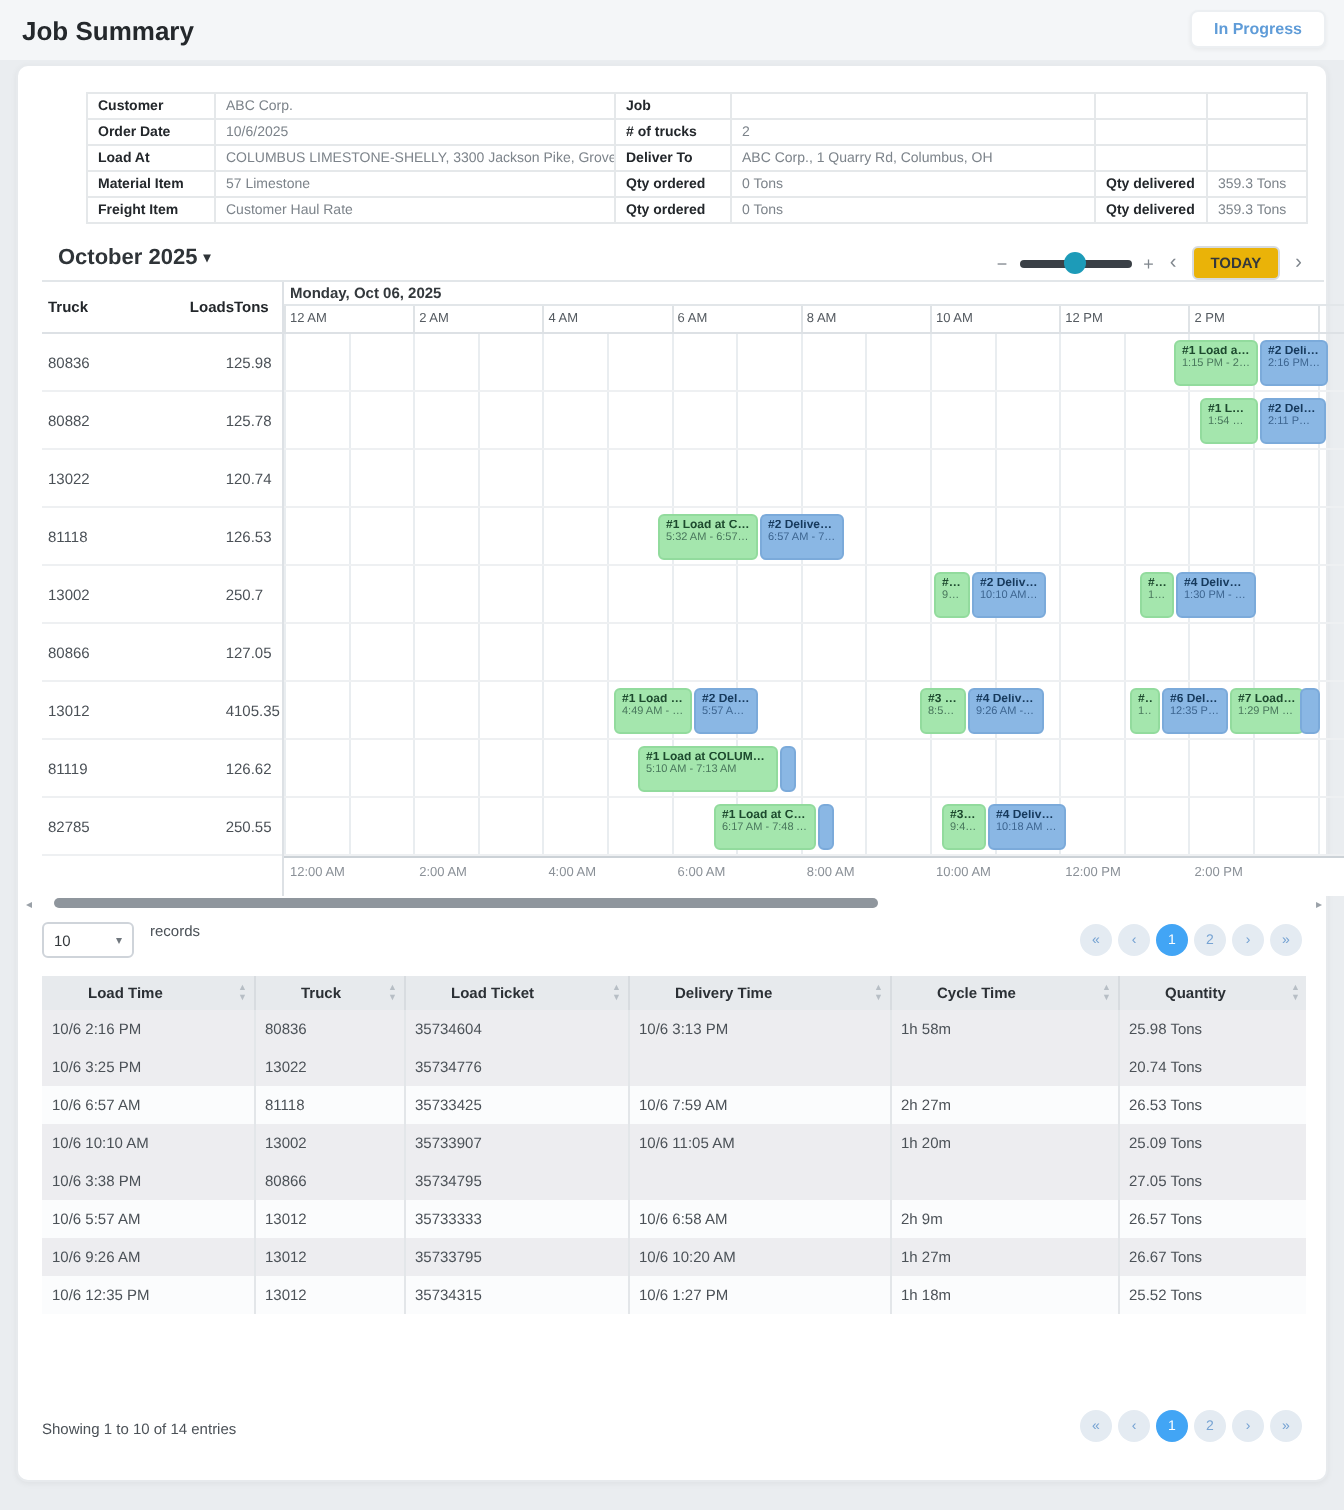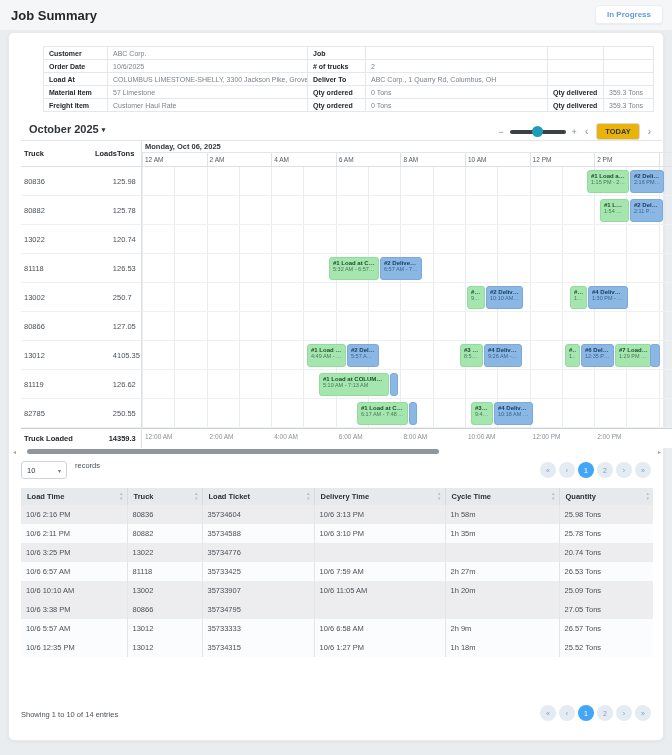--- a/index.html
+++ b/index.html
@@ -80,21 +80,21 @@
     align-items: center; justify-content: space-between; padding: 0 5px; font-size: 7.5px; color: #33383c; background: #fff; cursor: pointer; }
   .psel .caret { font-size: 6px; color: #70777e; }
   .records-label { margin-left: 8px; font-size: 7.5px; color: #4b5157; }
   .pagination { position: absolute; right: 12px; display: flex; gap: 3px; }
   .pagination.top { top: 429px; } .pagination.bottom { top: 672px; }
   .pg { width: 16px; height: 16px; border-radius: 50%; border: none; background: #e4ebf2; color: #76a3d3;
     font-size: 7px; display: flex; align-items: center; justify-content: center; padding: 0; cursor: pointer; }
   .pg.active { background: #42a5f5; color: #fff; }
   
   .rtable { position: absolute; left: 12px; top: 455px; width: 632px; border-collapse: collapse; table-layout: fixed; }
-  .rtable th { background: #e7eaed; height: 17px; text-align: left; padding: 0 6px; font-size: 7.5px;
+  .rtable th { background: #e7eaed; height: 17px; text-align: left; padding: 0 23px; font-size: 7.5px;
     color: #2b3035; border-left: 1px solid #d8dce0; position: relative; cursor: pointer; white-space: nowrap; overflow: hidden; }
   .rtable th:first-child { border-left: none; }
   .sort { position: absolute; right: 3px; top: 4px; color: #b7bec5; line-height: 4.5px; font-size: 4.5px; text-align: center; }
   .sort span { display: block; }
   .rtable td { height: 19px; padding: 0 5px; font-size: 7.5px; color: #4b5157; border-left: 1px solid #e3e6e9;
     white-space: nowrap; overflow: hidden; }
   .rtable td:first-child { border-left: none; }
   .rtable tr.odd { background: #ededf0; }
   .rtable tr.even { background: #fbfcfd; }
   .tfoot { position: absolute; left: 12px; top: 677px; font-size: 7.5px; color: #4b5157; }
@@ -223,25 +223,20 @@
             <span class="gl-truck">81119</span>
             <span class="gl-loads">1</span>
             <span class="gl-tons">26.62</span>
           </div>
           <div class="gl-row">
             <span class="gl-truck">82785</span>
             <span class="gl-loads">2</span>
             <span class="gl-tons">50.55</span>
           </div>
         </div>
-      <div class="g-sum">
-        <span class="gl-truck">Truck Loaded</span>
-        <span class="gl-loads">14</span>
-        <span class="gl-tons">359.3</span>
-      </div>
     </div>
     <div class="g-tl">
       <div class="tl-date">Monday, Oct 06, 2025</div>
       <div class="tl-ticks">
           <span class="tick" style="left: 3px;">12 AM</span>
           <span class="tick" style="left: 67.6px;">2 AM</span>
           <span class="tick" style="left: 132.2px;">4 AM</span>
           <span class="tick" style="left: 196.8px;">6 AM</span>
           <span class="tick" style="left: 261.4px;">8 AM</span>
           <span class="tick" style="left: 326px;">10 AM</span>
@@ -427,28 +422,20 @@
       </thead>
     <tbody>
         <tr class="odd">
           <td>10/6 2:16 PM</td>
           <td>80836</td>
           <td>35734604</td>
           <td>10/6 3:13 PM</td>
           <td>1h 58m</td>
           <td>25.98 Tons</td>
         </tr>
-        <tr class="even">
-          <td>10/6 2:11 PM</td>
-          <td>80882</td>
-          <td>35734588</td>
-          <td>10/6 3:10 PM</td>
-          <td>1h 35m</td>
-          <td>25.78 Tons</td>
-        </tr>
         <tr class="odd">
           <td>10/6 3:25 PM</td>
           <td>13022</td>
           <td>35734776</td>
           <td></td>
           <td></td>
           <td>20.74 Tons</td>
         </tr>
         <tr class="even">
           <td>10/6 6:57 AM</td>
@@ -474,20 +461,28 @@
           <td></td>
           <td>27.05 Tons</td>
         </tr>
         <tr class="even">
           <td>10/6 5:57 AM</td>
           <td>13012</td>
           <td>35733333</td>
           <td>10/6 6:58 AM</td>
           <td>2h 9m</td>
           <td>26.57 Tons</td>
+        </tr>
+        <tr class="odd">
+          <td>10/6 9:26 AM</td>
+          <td>13012</td>
+          <td>35733795</td>
+          <td>10/6 10:20 AM</td>
+          <td>1h 27m</td>
+          <td>26.67 Tons</td>
         </tr>
         <tr class="even">
           <td>10/6 12:35 PM</td>
           <td>13012</td>
           <td>35734315</td>
           <td>10/6 1:27 PM</td>
           <td>1h 18m</td>
           <td>25.52 Tons</td>
         </tr>
       </tbody>

